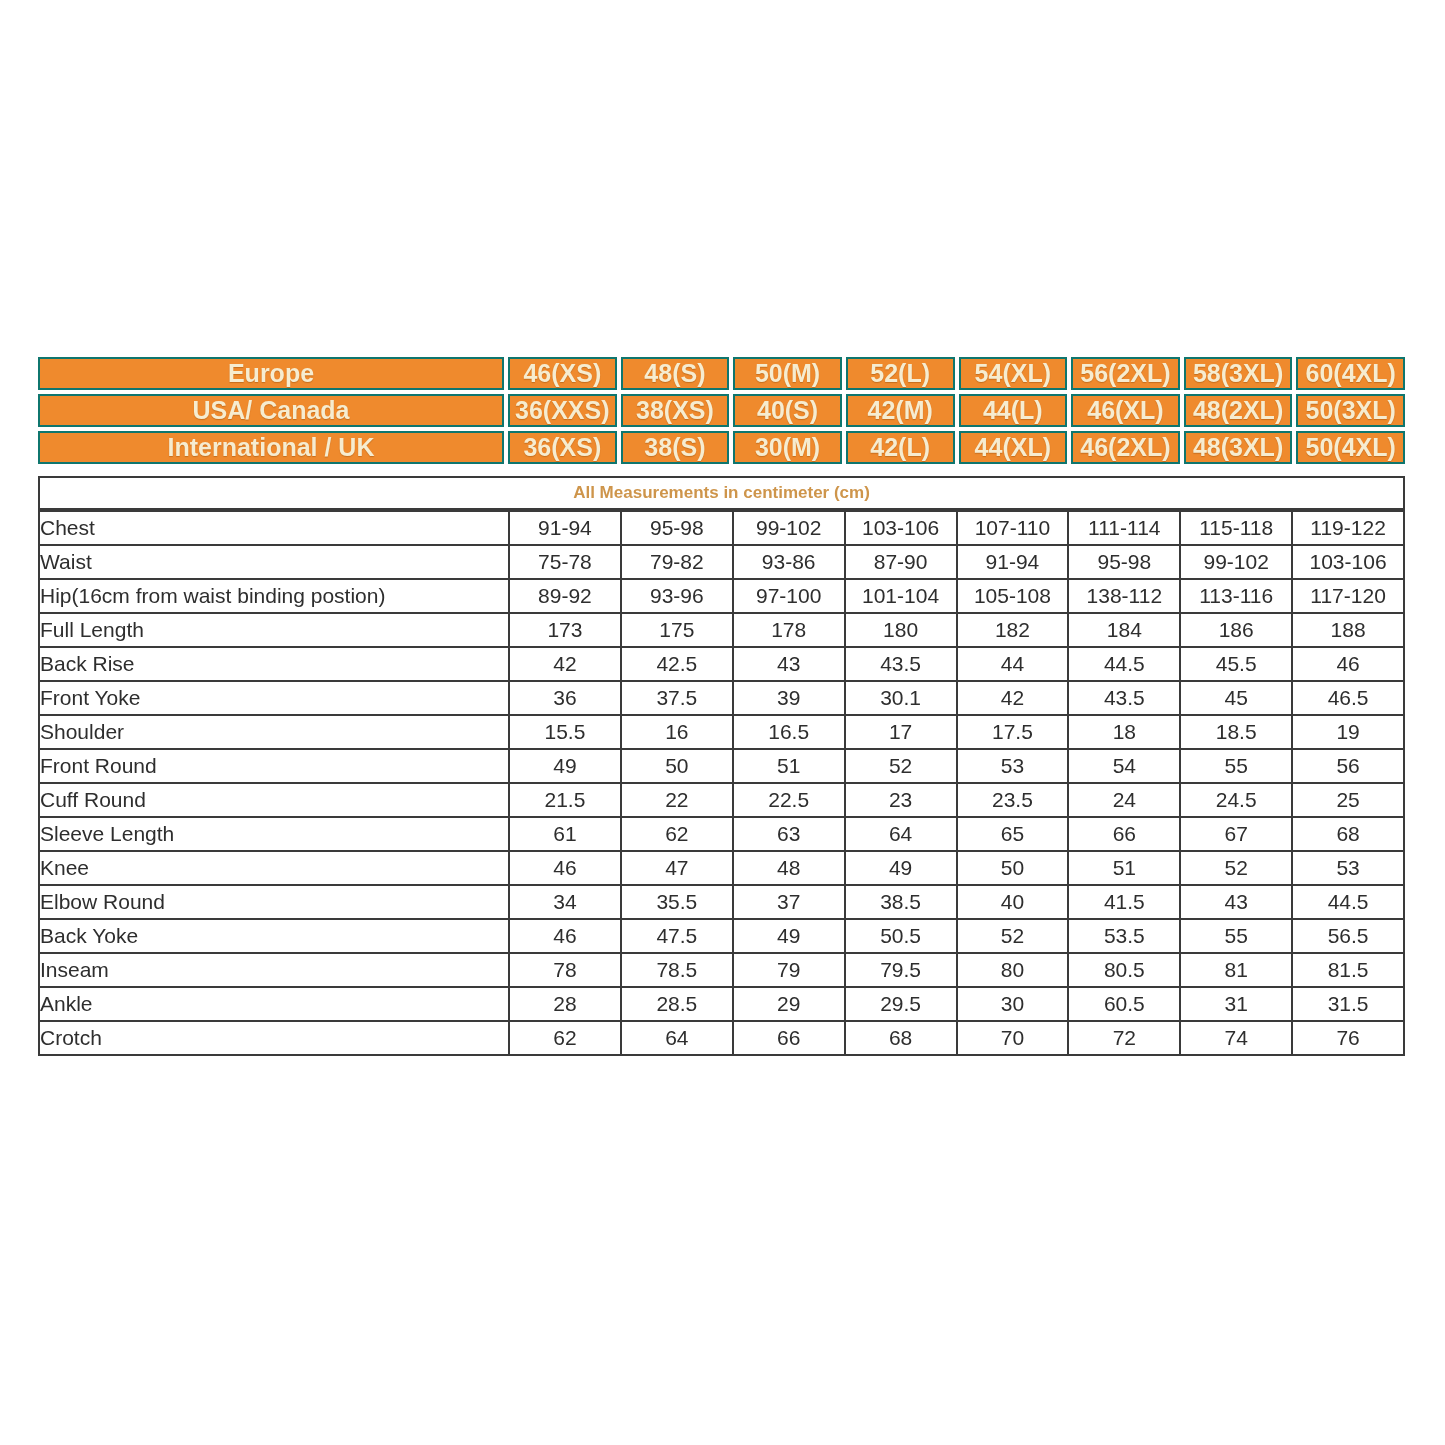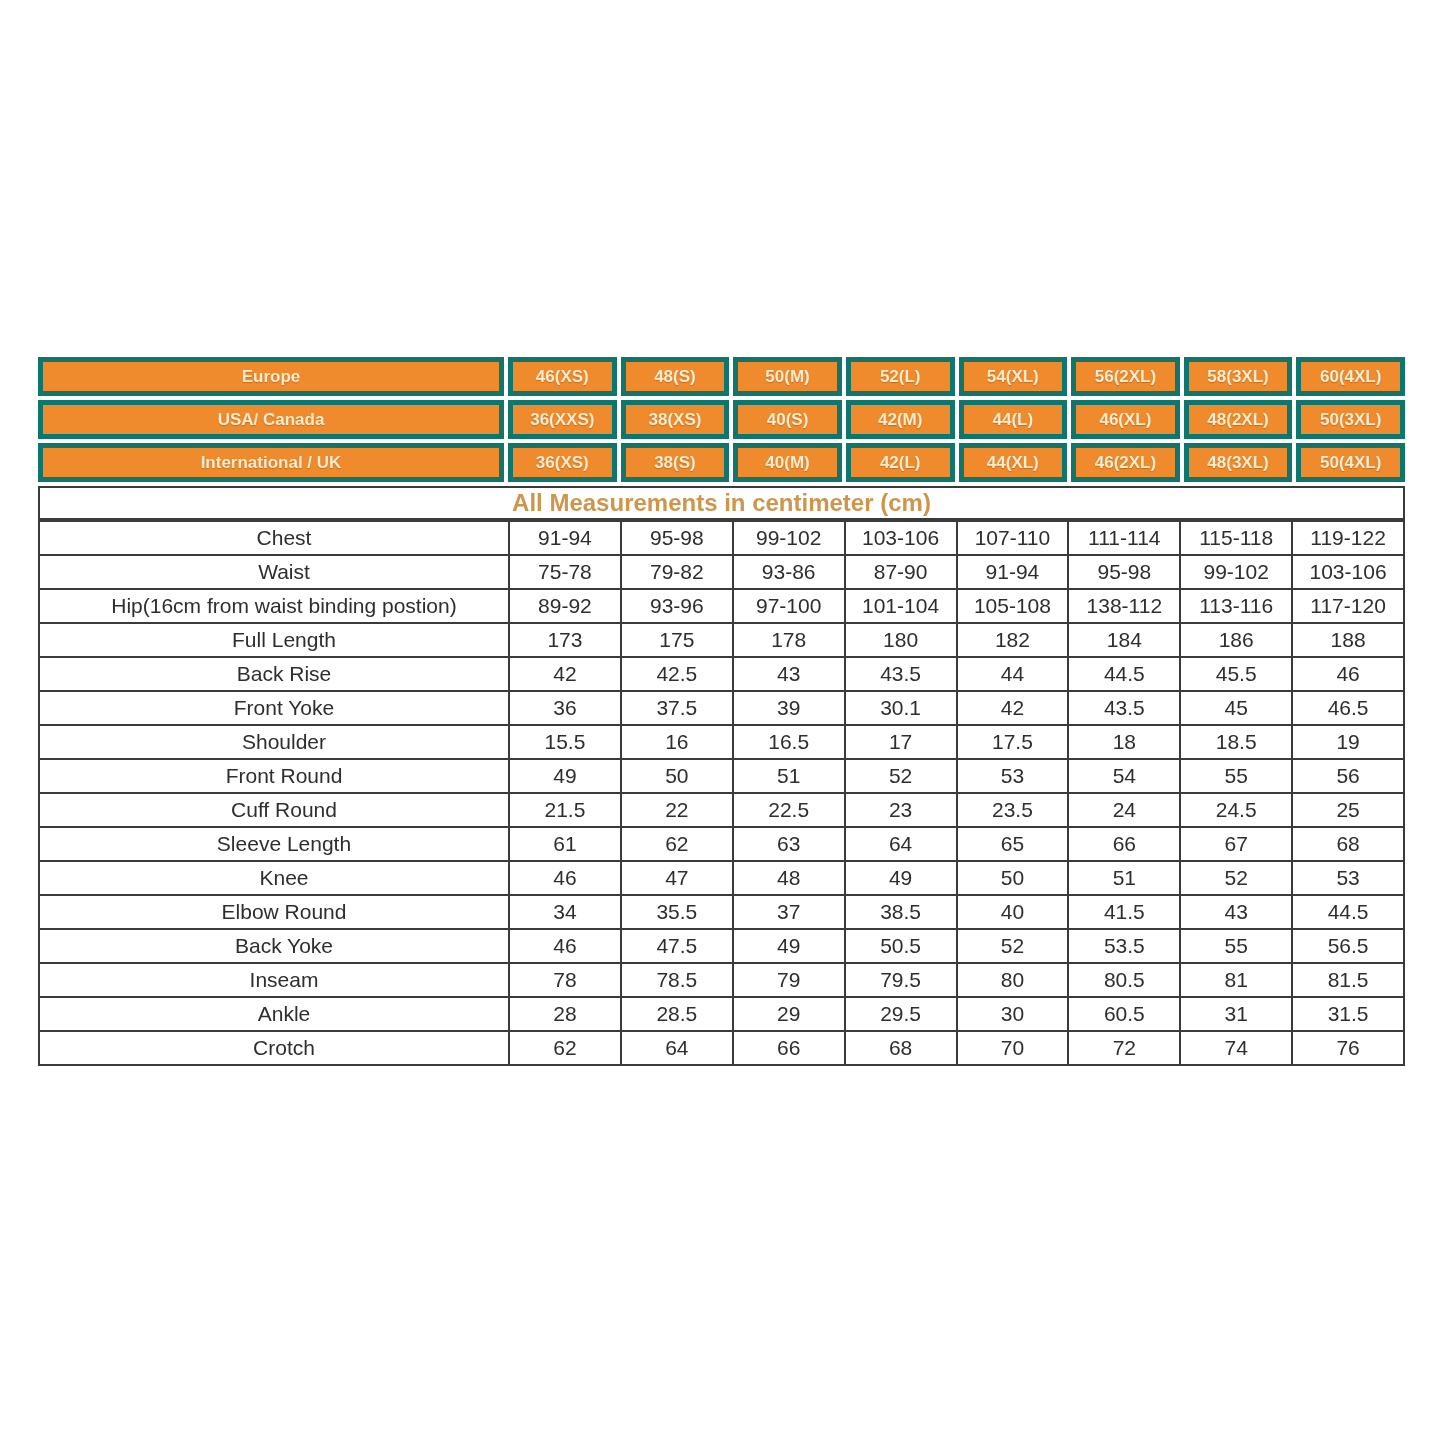--- a/index.html
+++ b/index.html
@@ -23,65 +23,64 @@
   }
   
   .header-grid {
     display: grid;
     grid-template-columns: 466px repeat(8, 1fr);
     gap: 4px;
     background: #ffffff;
   }
   .hcell {
     background: var(--header-fill, #EF8A2D);
-    border: 5px solid #0f766e;
+    border: 2px solid #0f766e;
     color: var(--header-text, #F6ECD0);
     font-weight: bold;
-    font-size: 17px;
+    font-size: 25px;
     height: 29px;
     display: flex;
     align-items: center;
     justify-content: center;
     white-space: nowrap;
     overflow: hidden;
     text-shadow: 0 1px 1px rgba(120,60,0,0.35);
   }
   
   .subtitle {
-    margin-top: 4px;
+    margin-top: 12px;
     border: 2px solid #3a3a3a;
     height: 30px;
     display: flex;
     align-items: center;
     justify-content: center;
     color: var(--subtitle-text, #CE954B);
     font-weight: bold;
-    font-size: 24px;
+    font-size: 17px;
     background: #ffffff;
   }
   
   .data-table {
     width: 100%;
     border-collapse: collapse;
     table-layout: fixed;
     background: #ffffff;
   }
   .data-table td {
     border: 2px solid #3a3a3a;
     height: 32px;
     font-size: 21px;
     color: #2e2e2e;
     text-align: center;
     padding: 0;
     white-space: nowrap;
     overflow: hidden;
   }
   .data-table td.lbl {
-    text-align: center;
-    padding-left: 20px;
+    text-align: left;
   }
 </style>
 </head>
 <body>
 
 <div class="page">
   <div class="chart">
 
     <div class="header-grid" id="header-grid">
         <div class="hcell">Europe</div>
@@ -98,21 +97,21 @@
         <div class="hcell">38(XS)</div>
         <div class="hcell">40(S)</div>
         <div class="hcell">42(M)</div>
         <div class="hcell">44(L)</div>
         <div class="hcell">46(XL)</div>
         <div class="hcell">48(2XL)</div>
         <div class="hcell">50(3XL)</div>
         <div class="hcell">International / UK</div>
         <div class="hcell">36(XS)</div>
         <div class="hcell">38(S)</div>
-        <div class="hcell">40(M)</div>
+        <div class="hcell">30(M)</div>
         <div class="hcell">42(L)</div>
         <div class="hcell">44(XL)</div>
         <div class="hcell">46(2XL)</div>
         <div class="hcell">48(3XL)</div>
         <div class="hcell">50(4XL)</div>
       </div>
 
     <div class="subtitle">All Measurements in centimeter (cm)</div>
 
     <table class="data-table">

